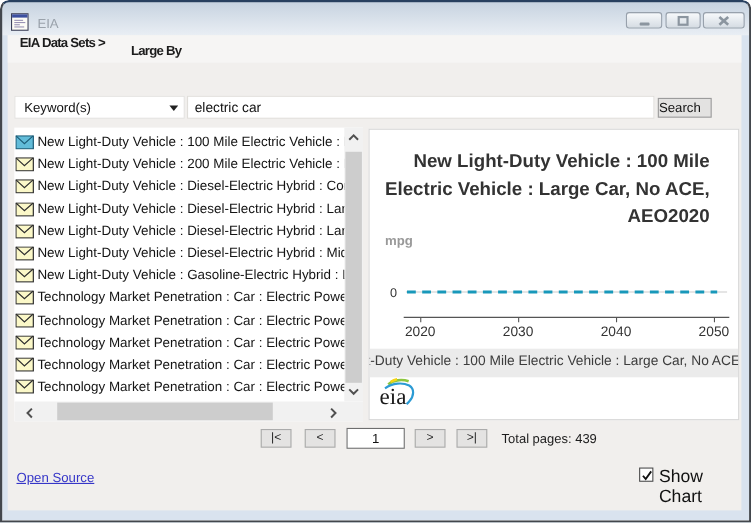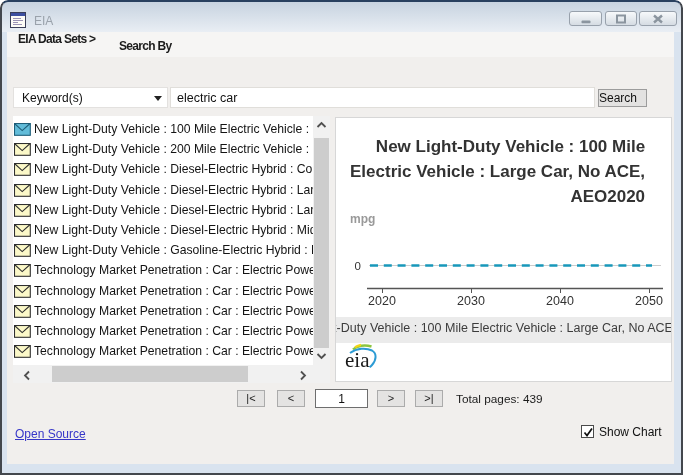--- a/index.html
+++ b/index.html
@@ -68,21 +68,21 @@
   #srclink{position:absolute;left:49px;top:232px;font-size:11.7px;color:#1a73c4;text-decoration:underline;}
   
   .pbtn{position:absolute;top:358px;width:28px;height:17px;background:#e4e3e2;border:1px solid #ababab;
       font-size:11px;color:#222;text-align:center;line-height:15px;}
   #pginput{position:absolute;left:308px;top:357px;width:53px;height:19px;background:#fff;border:1px solid #6e6e6e;
       font-size:12px;color:#111;text-align:center;line-height:18px;}
   #totpages{position:absolute;left:449px;top:360px;font-size:11.8px;color:#1c1c1c;}
   #openbrowser{position:absolute;left:8px;top:395px;font-size:12px;color:#3636c8;text-decoration:underline;}
   #showchart{position:absolute;left:574px;top:393px;width:13px;height:13px;background:#fff;border:1px solid #4a4a4a;}
   #showchart svg{position:absolute;left:0px;top:0px;}
-  #sclabel{position:absolute;left:592px;top:393px;font-size:12px;color:#111;}
+  #sclabel{position:absolute;left:592px;top:393px;font-size:16px;color:#111;}
 </style>
 </head>
 <body>
 <div id="win">
   <div id="frame-blue"></div>
   <div id="titlebar">
     <div id="appicon">
         <div class="bar"></div>
         <div class="l1"></div>
         <div class="l2"></div>
@@ -102,21 +102,21 @@
       </div>
     <div class="wbtn" id="btn-close">
         <svg width="11" height="10">
           <path d="M1.5 1.5 L9.5 8.5 M9.5 1.5 L1.5 8.5" stroke="#8b959f" stroke-width="2.4"></path>
         </svg>
       </div>
   </div>
   <div id="client">
     <div id="menubar">
         <span class="m1">EIA Data Sets &gt;</span>
-        <span class="m2">Search By</span>
+        <span class="m2">Large By</span>
       </div>
     <div id="searchinput">
         <span class="txt">electric car</span>
       </div>
     <div id="combo">
         <span class="txt">Keyword(s)</span>
         <span class="arr"></span>
       </div>
     <div id="searchbtn">Search</div>
     <div id="listbox">

